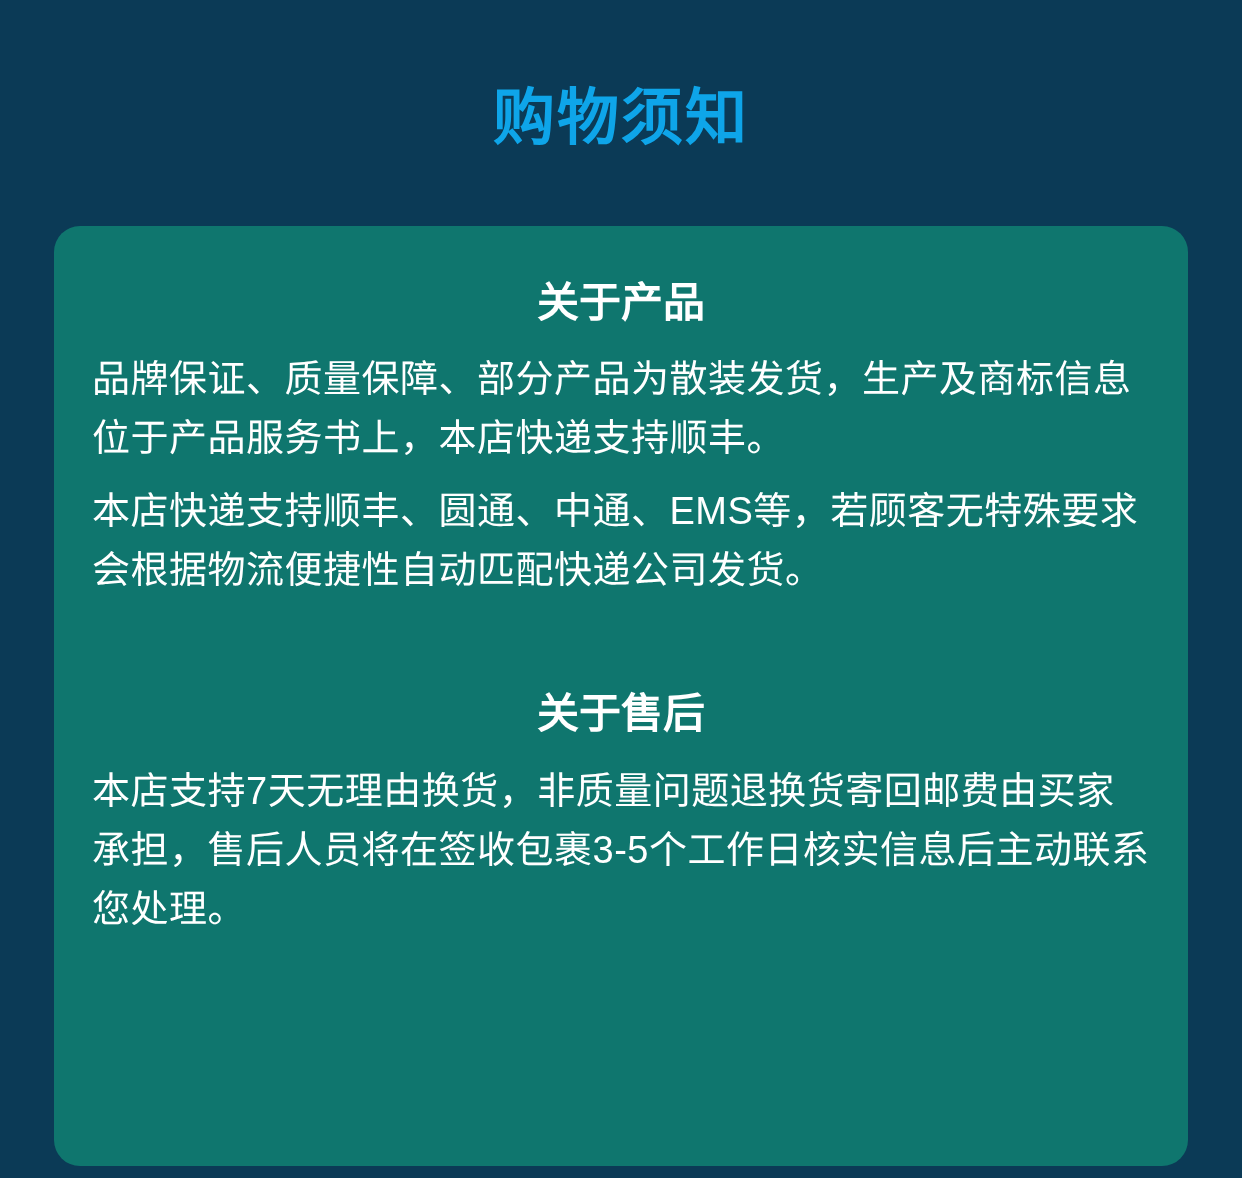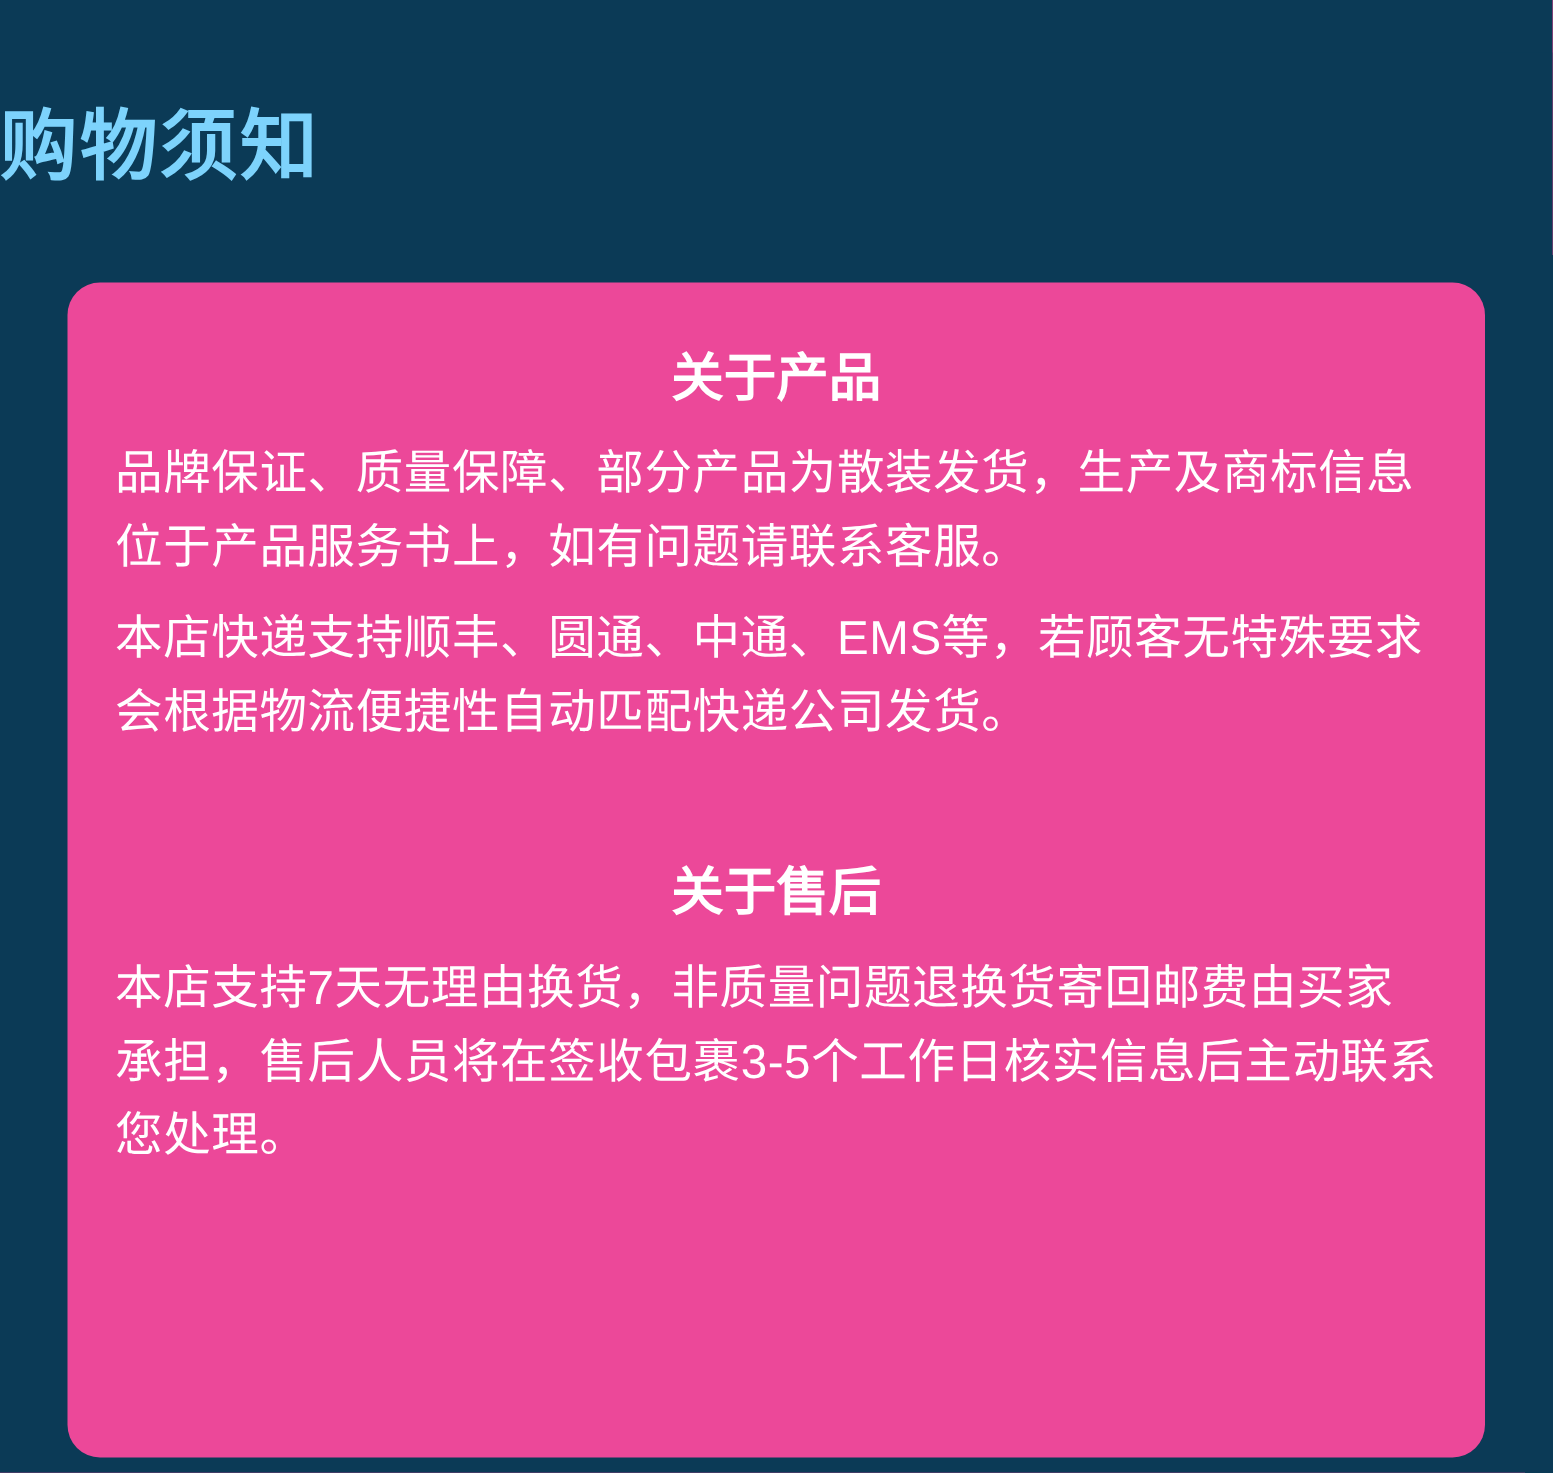--- a/index.html
+++ b/index.html
@@ -15,35 +15,35 @@
     overflow: hidden;
   }
   .page {
     position: relative;
     width: 1242px;
     height: 1178px;
     background: #0b3a56;
     box-sizing: border-box;
   }
   .page-title {
-    text-align: left;
+    text-align: center;
     font-size: 62px;
     font-weight: bold;
     letter-spacing: 2px;
-    color: #7dd3fc;
+    color: #0ea5e9;
     padding-top: 42px;
     line-height: 1.1;
   }
   .card {
     position: absolute;
     left: 54px;
     top: 184px;
     width: 1134px;
     height: 940px;
-    background: #ec4899;
+    background: #0f766e;
     border-radius: 26px;
     box-sizing: border-box;
     padding: 40px 38px 0 38px;
   }
   .section {
     margin-bottom: 14px;
   }
   .section-title {
     text-align: center;
     font-size: 42px;
@@ -68,21 +68,21 @@
 <body>
 
 <div class="page">
 
   <h1 class="page-title">购物须知</h1>
 
   <div class="card">
 
     <section class="section sec-product">
       <h2 class="section-title">关于产品</h2>
-      <p class="section-body">品牌保证、质量保障、部分产品为散装发货，生产及商标信息位于产品服务书上，如有问题请联系客服。</p>
+      <p class="section-body">品牌保证、质量保障、部分产品为散装发货，生产及商标信息位于产品服务书上，本店快递支持顺丰。</p>
     </section>
 
     <section class="section sec-express">
       <p class="section-body">本店快递支持顺丰、圆通、中通、EMS等，若顾客无特殊要求会根据物流便捷性自动匹配快递公司发货。</p>
     </section>
 
     <section class="section sec-after">
       <h2 class="section-title">关于售后</h2>
       <p class="section-body">本店支持7天无理由换货，非质量问题退换货寄回邮费由买家承担，售后人员将在签收包裹3-5个工作日核实信息后主动联系您处理。</p>
     </section>

